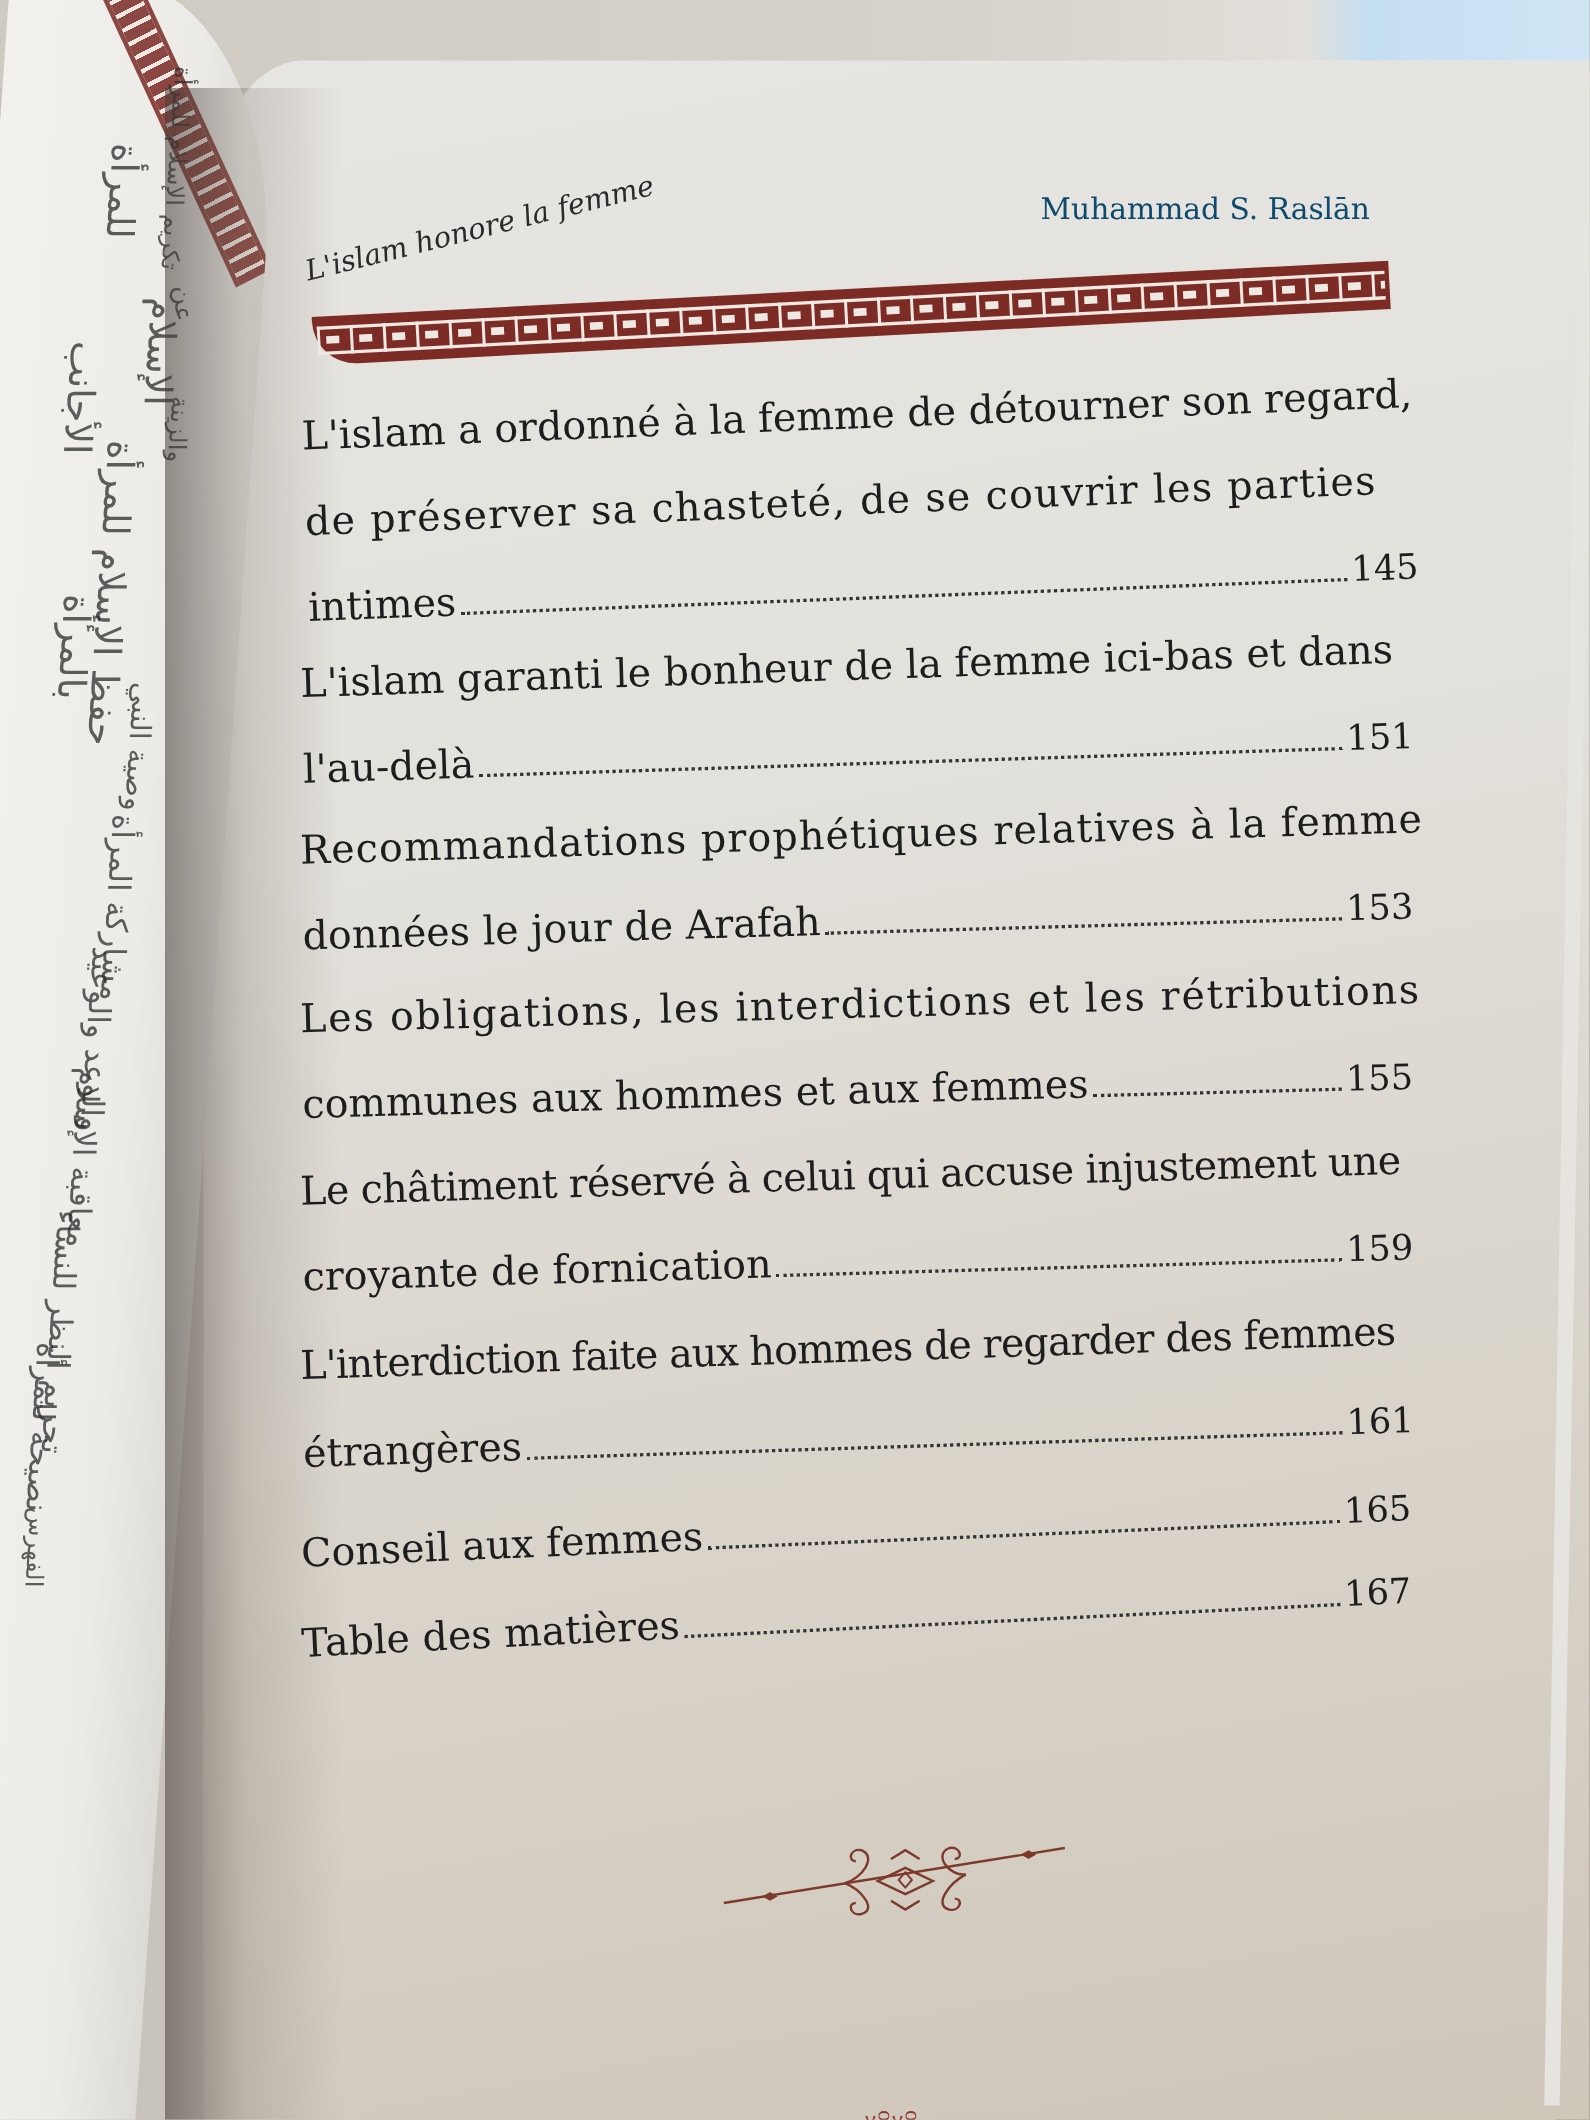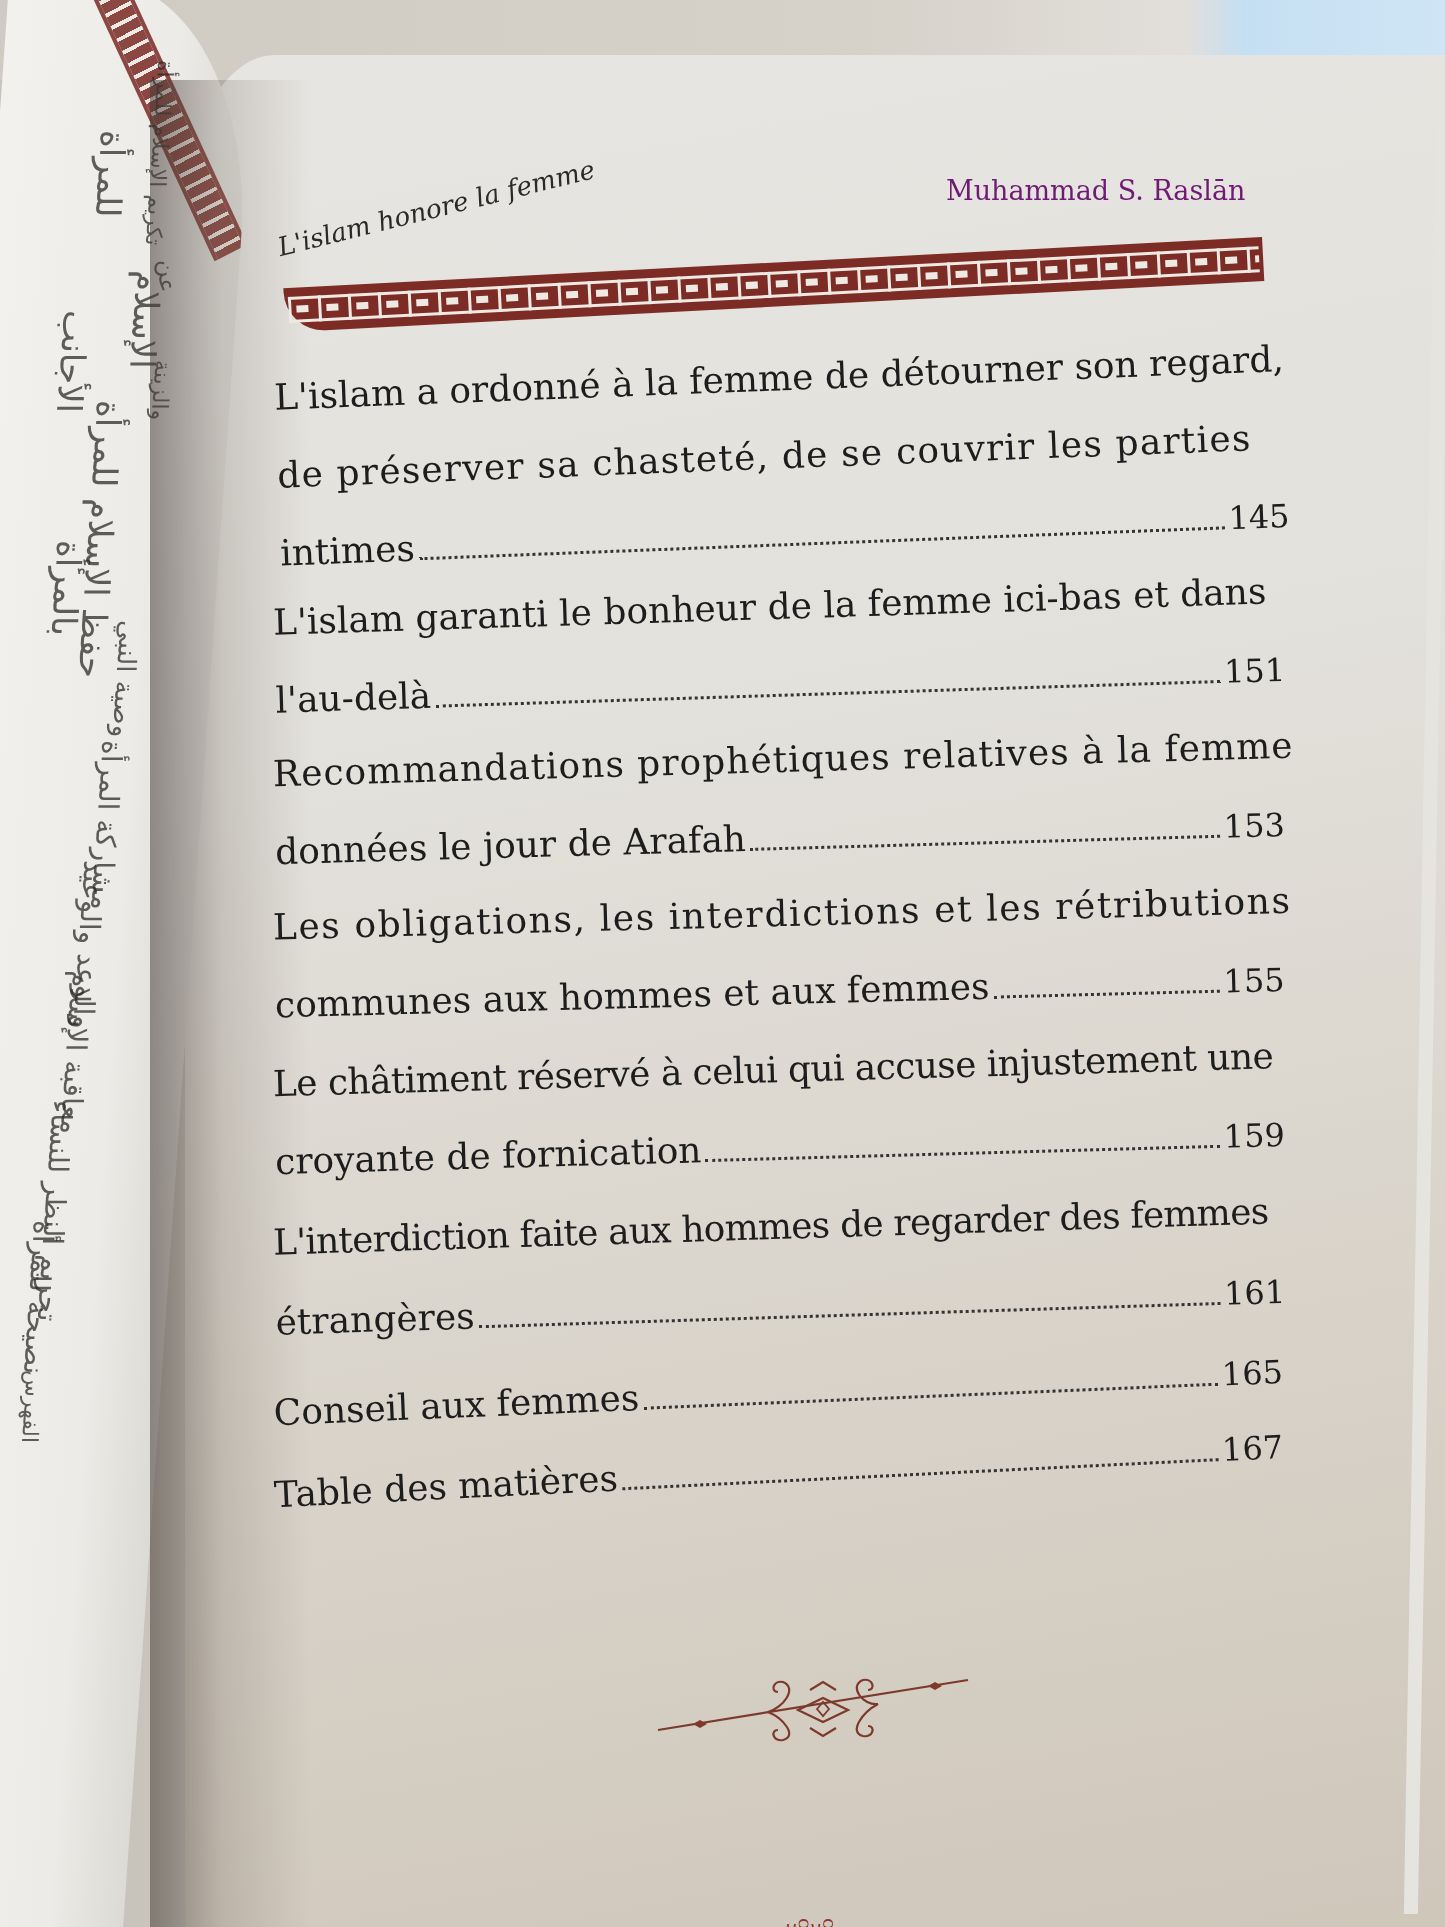--- a/index.html
+++ b/index.html
@@ -48,21 +48,21 @@
     position:absolute; left:1420px; top:64px; width:14px; height:1850px;
     background:#e6e4df; transform:skewX(-1deg);
   }
   .running-head-left {
     position:absolute; left:282px; top:232px;
     font-family:"DejaVu Serif", serif; font-style:italic; font-size:26px; color:#2a2a2a;
     transform:rotate(-14deg); transform-origin:left bottom; white-space:nowrap;
   }
   .running-head-right {
     position:absolute; left:946px; top:175px;
-    font-family:"DejaVu Serif", serif; font-size:27px; color:#701a75; white-space:nowrap;
+    font-family:"DejaVu Serif", serif; font-size:27px; color:#0c4a6e; white-space:nowrap;
   }
   .meander {
     position:absolute; left:282px; top:237px; width:980px; height:44px;
     background:#7d2b25;
     transform:rotate(-3deg); transform-origin:right top;
     border-radius:0 0 0 40px;
   }
   .meander .keys {
     position:absolute; left:4px; right:4px; top:9px; height:26px;
     background:

